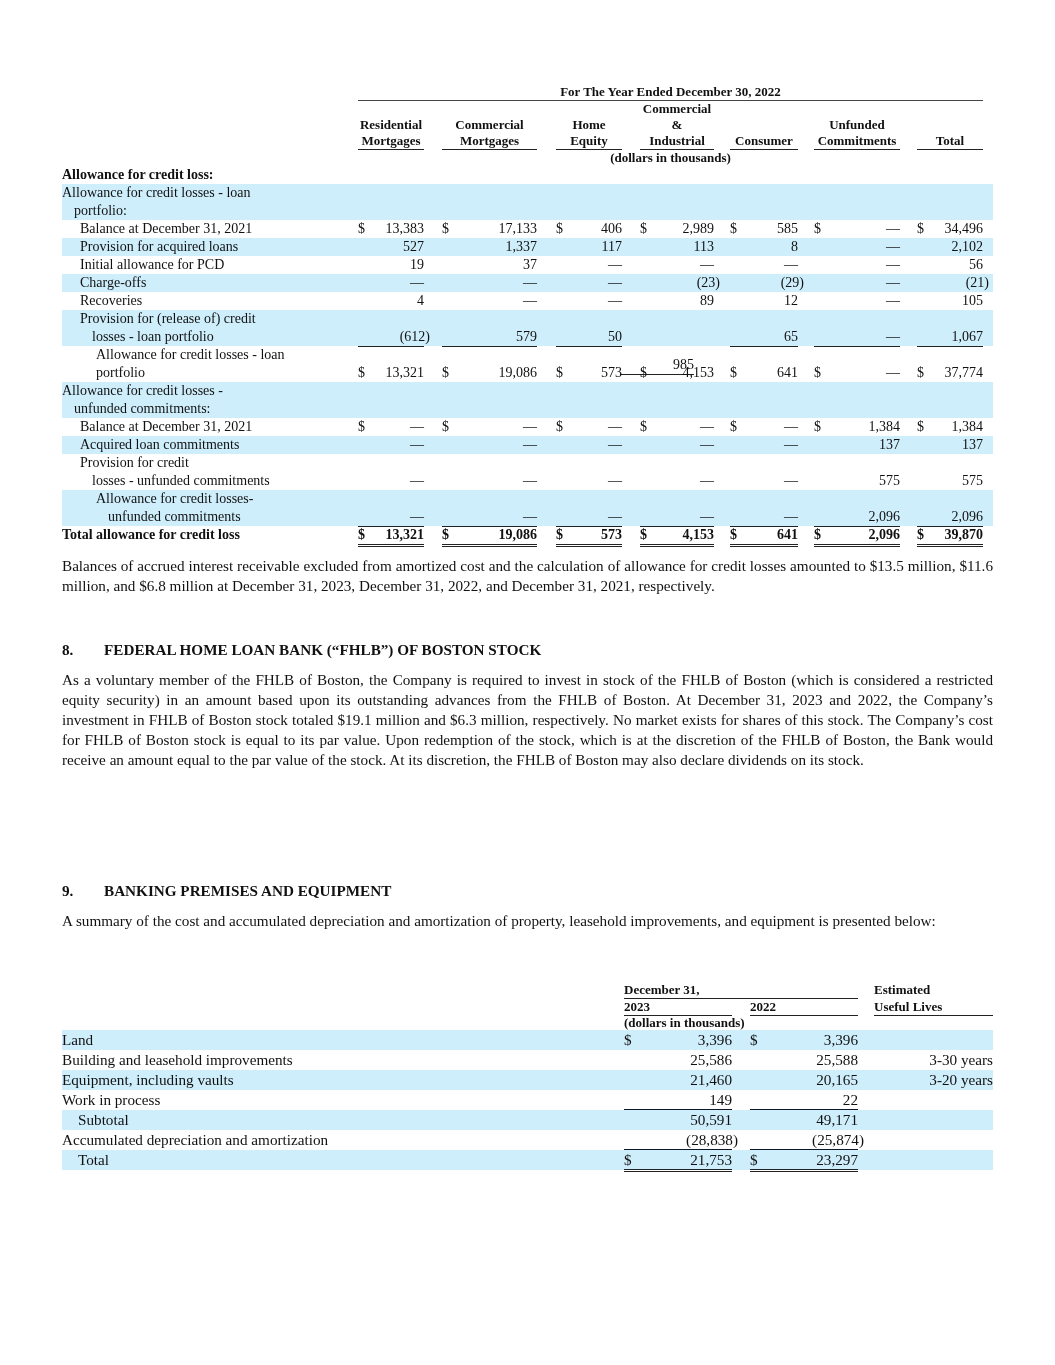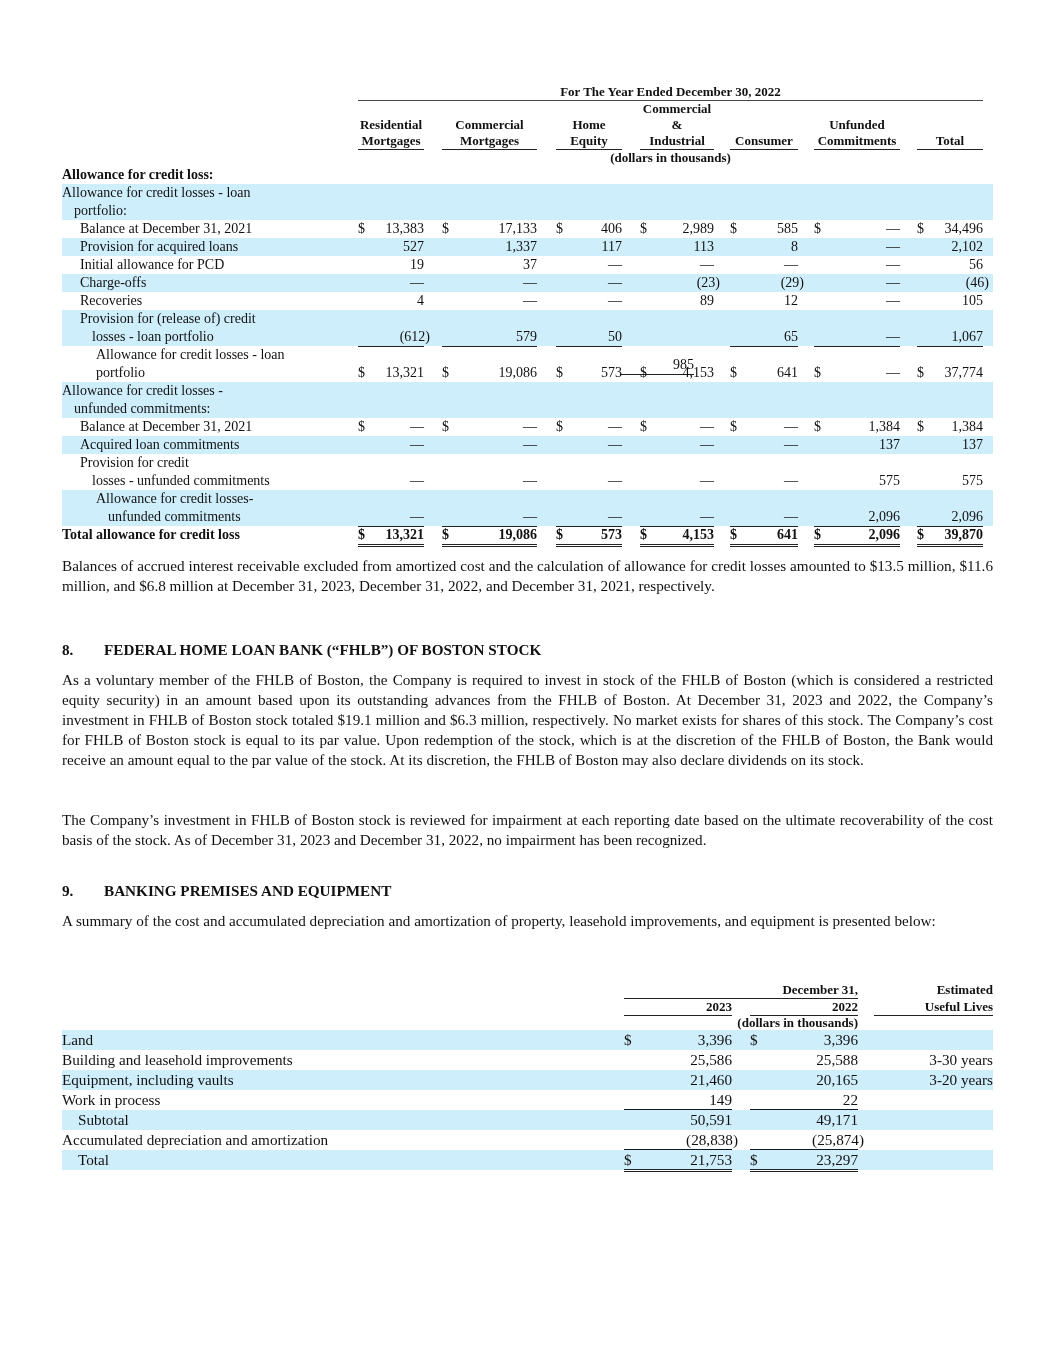--- a/index.html
+++ b/index.html
@@ -31,21 +31,21 @@
   .cell.dul { border-bottom:3px double #222; }
   .cell.bold { font-weight:bold; }
 
   
   .para { position:absolute; left:62px; width:931px; font-size:15.2px; line-height:20px; text-align:justify; }
   .heading { position:absolute; left:62px; font-size:15.2px; font-weight:bold; }
   .heading .num { display:inline-block; width:42px; }
 
   
   .t2 { position:absolute; left:62px; top:980px; width:931px; font-size:15.2px; }
-  .t2-hdr { position:absolute; font-weight:bold; font-size:13px; text-align:right; line-height:16px; }
+  .t2-hdr { position:absolute; font-weight:bold; font-size:13px; text-align:left; line-height:16px; }
   .t2-row { position:absolute; left:0; width:931px; height:20px; line-height:20px; }
   .t2-row.blue { background:#cfeefc; }
   .t2-row .lbl { left:0; }
   .t2-row .lbl.ind { left:16px; }
   .t2-cell { position:absolute; top:0; height:19px; }
   .t2-cell .cur { position:absolute; left:0; }
   .t2-cell .val { position:absolute; right:0; }
   .t2-cell .val.paren { right:-6px; }
   .t2-cell.ul { border-bottom:1px solid #0f172a; }
   .t2-cell.dul { border-bottom:3px double #222; }
@@ -195,21 +195,21 @@
       <div class="cell" style="left:578px;width:74px;">
           <span class="val paren">(23)</span>
         </div>
       <div class="cell" style="left:668px;width:68px;">
           <span class="val paren">(29)</span>
         </div>
       <div class="cell" style="left:752px;width:86px;">
           <span class="val">—</span>
         </div>
       <div class="cell" style="left:855px;width:66px;">
-          <span class="val paren">(46)</span>
+          <span class="val paren">(21)</span>
         </div>
     </div>
 
     <div class="row" style="top:208px;">
       <span class="lbl l3">Recoveries</span>
       <div class="cell" style="left:296px;width:66px;">
           <span class="val">4</span>
         </div>
       <div class="cell" style="left:380px;width:95px;">
           <span class="val">—</span>
@@ -436,21 +436,20 @@
         </div>
     </div>
   </div>
 
   <p class="para" style="top:556px;margin:0;">Balances of accrued interest receivable excluded from amortized cost and the calculation of allowance for credit losses amounted to $13.5 million, $11.6 million, and $6.8 million at December 31, 2023, December 31, 2022, and December 31, 2021, respectively.</p>
 
   <div class="heading" style="top:641px;">
     <span class="num">8.</span><span>FEDERAL HOME LOAN BANK (“FHLB”) OF BOSTON STOCK</span>
   </div>
   <p class="para" style="top:670px;margin:0;">As a voluntary member of the FHLB of Boston, the Company is required to invest in stock of the FHLB of Boston (which is considered a restricted equity security) in an amount based upon its outstanding advances from the FHLB of Boston. At December 31, 2023 and 2022, the Company’s investment in FHLB of Boston stock totaled $19.1 million and $6.3 million, respectively. No market exists for shares of this stock. The Company’s cost for FHLB of Boston stock is equal to its par value. Upon redemption of the stock, which is at the discretion of the FHLB of Boston, the Bank would receive an amount equal to the par value of the stock. At its discretion, the FHLB of Boston may also declare dividends on its stock.</p>
-  <p class="para" style="top:810px;margin:0;">The Company’s investment in FHLB of Boston stock is reviewed for impairment at each reporting date based on the ultimate recoverability of the cost basis of the stock. As of December 31, 2023 and December 31, 2022, no impairment has been recognized.</p>
 
   <div class="heading" style="top:882px;">
     <span class="num">9.</span><span>BANKING PREMISES AND EQUIPMENT</span>
   </div>
   <p class="para" style="top:911px;margin:0;">A summary of the cost and accumulated depreciation and amortization of property, leasehold improvements, and equipment is presented below:</p>
 
   <div class="t2">
     <div class="t2-hdr" style="left:562px;width:234px;top:2px;border-bottom:1px solid #222;">December 31,</div>
     <div class="t2-hdr" style="left:562px;width:108px;top:19px;border-bottom:1px solid #222;">2023</div>
     <div class="t2-hdr" style="left:688px;width:108px;top:19px;border-bottom:1px solid #222;">2022</div>

